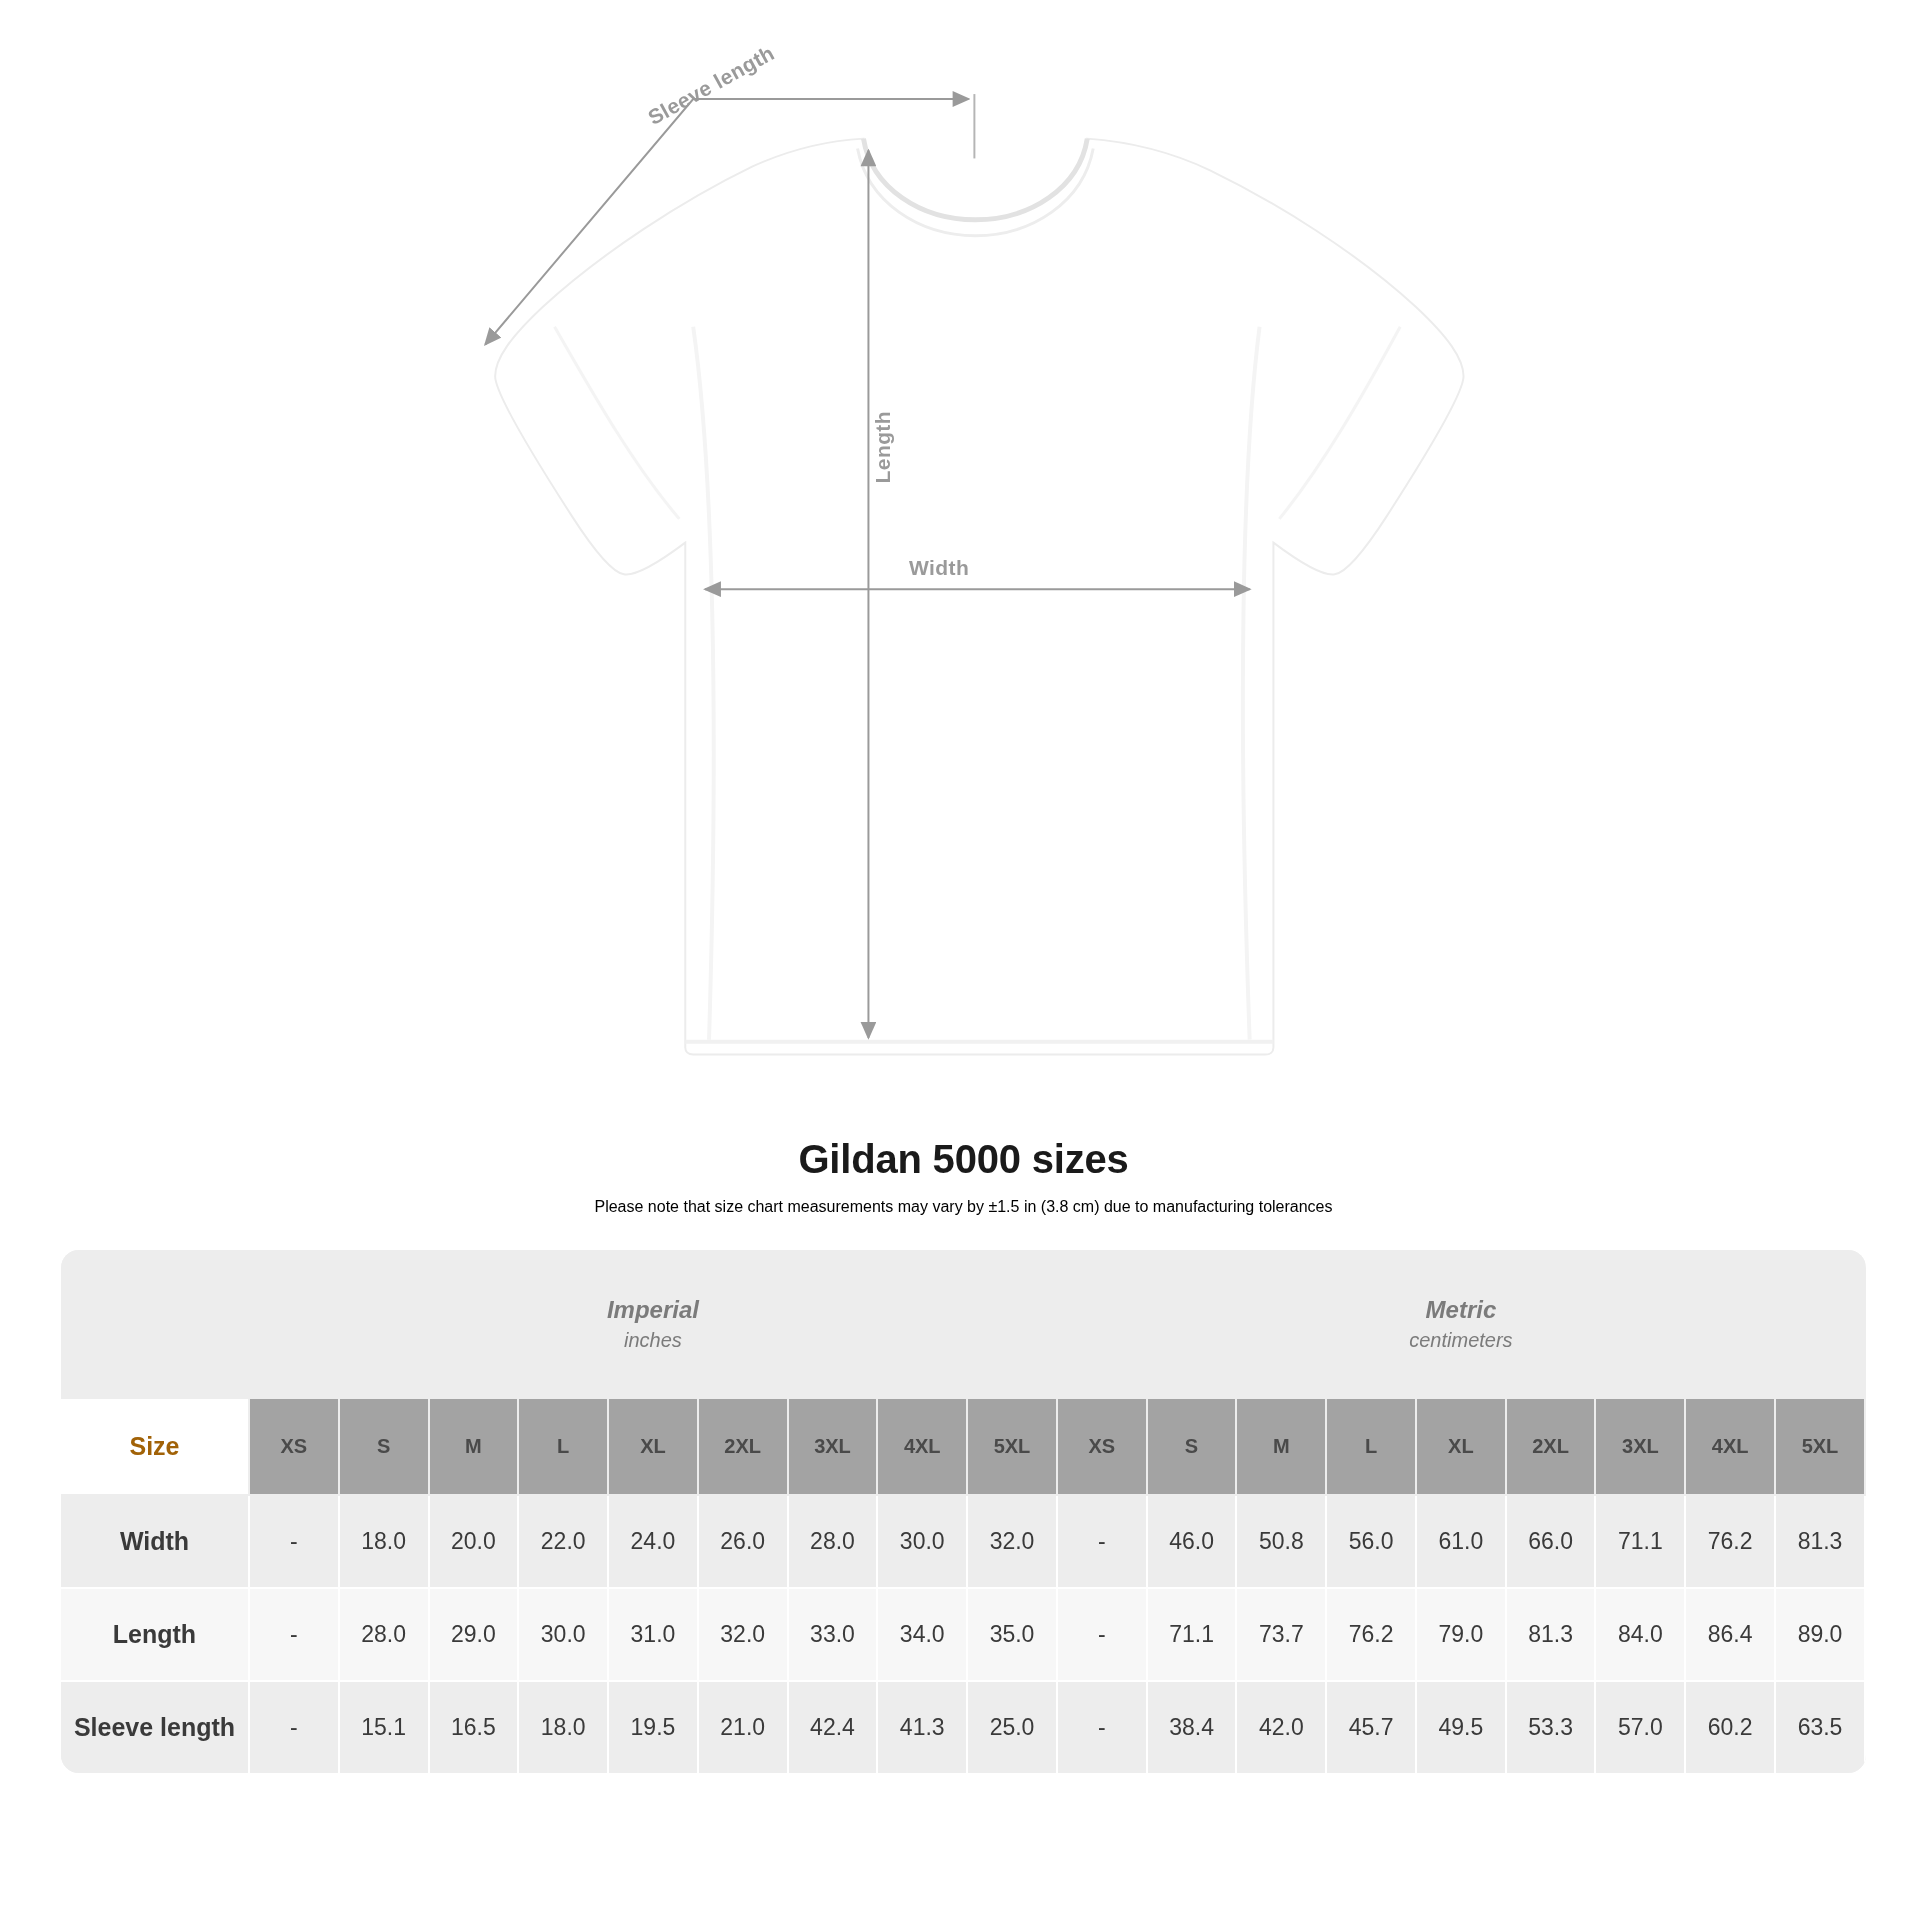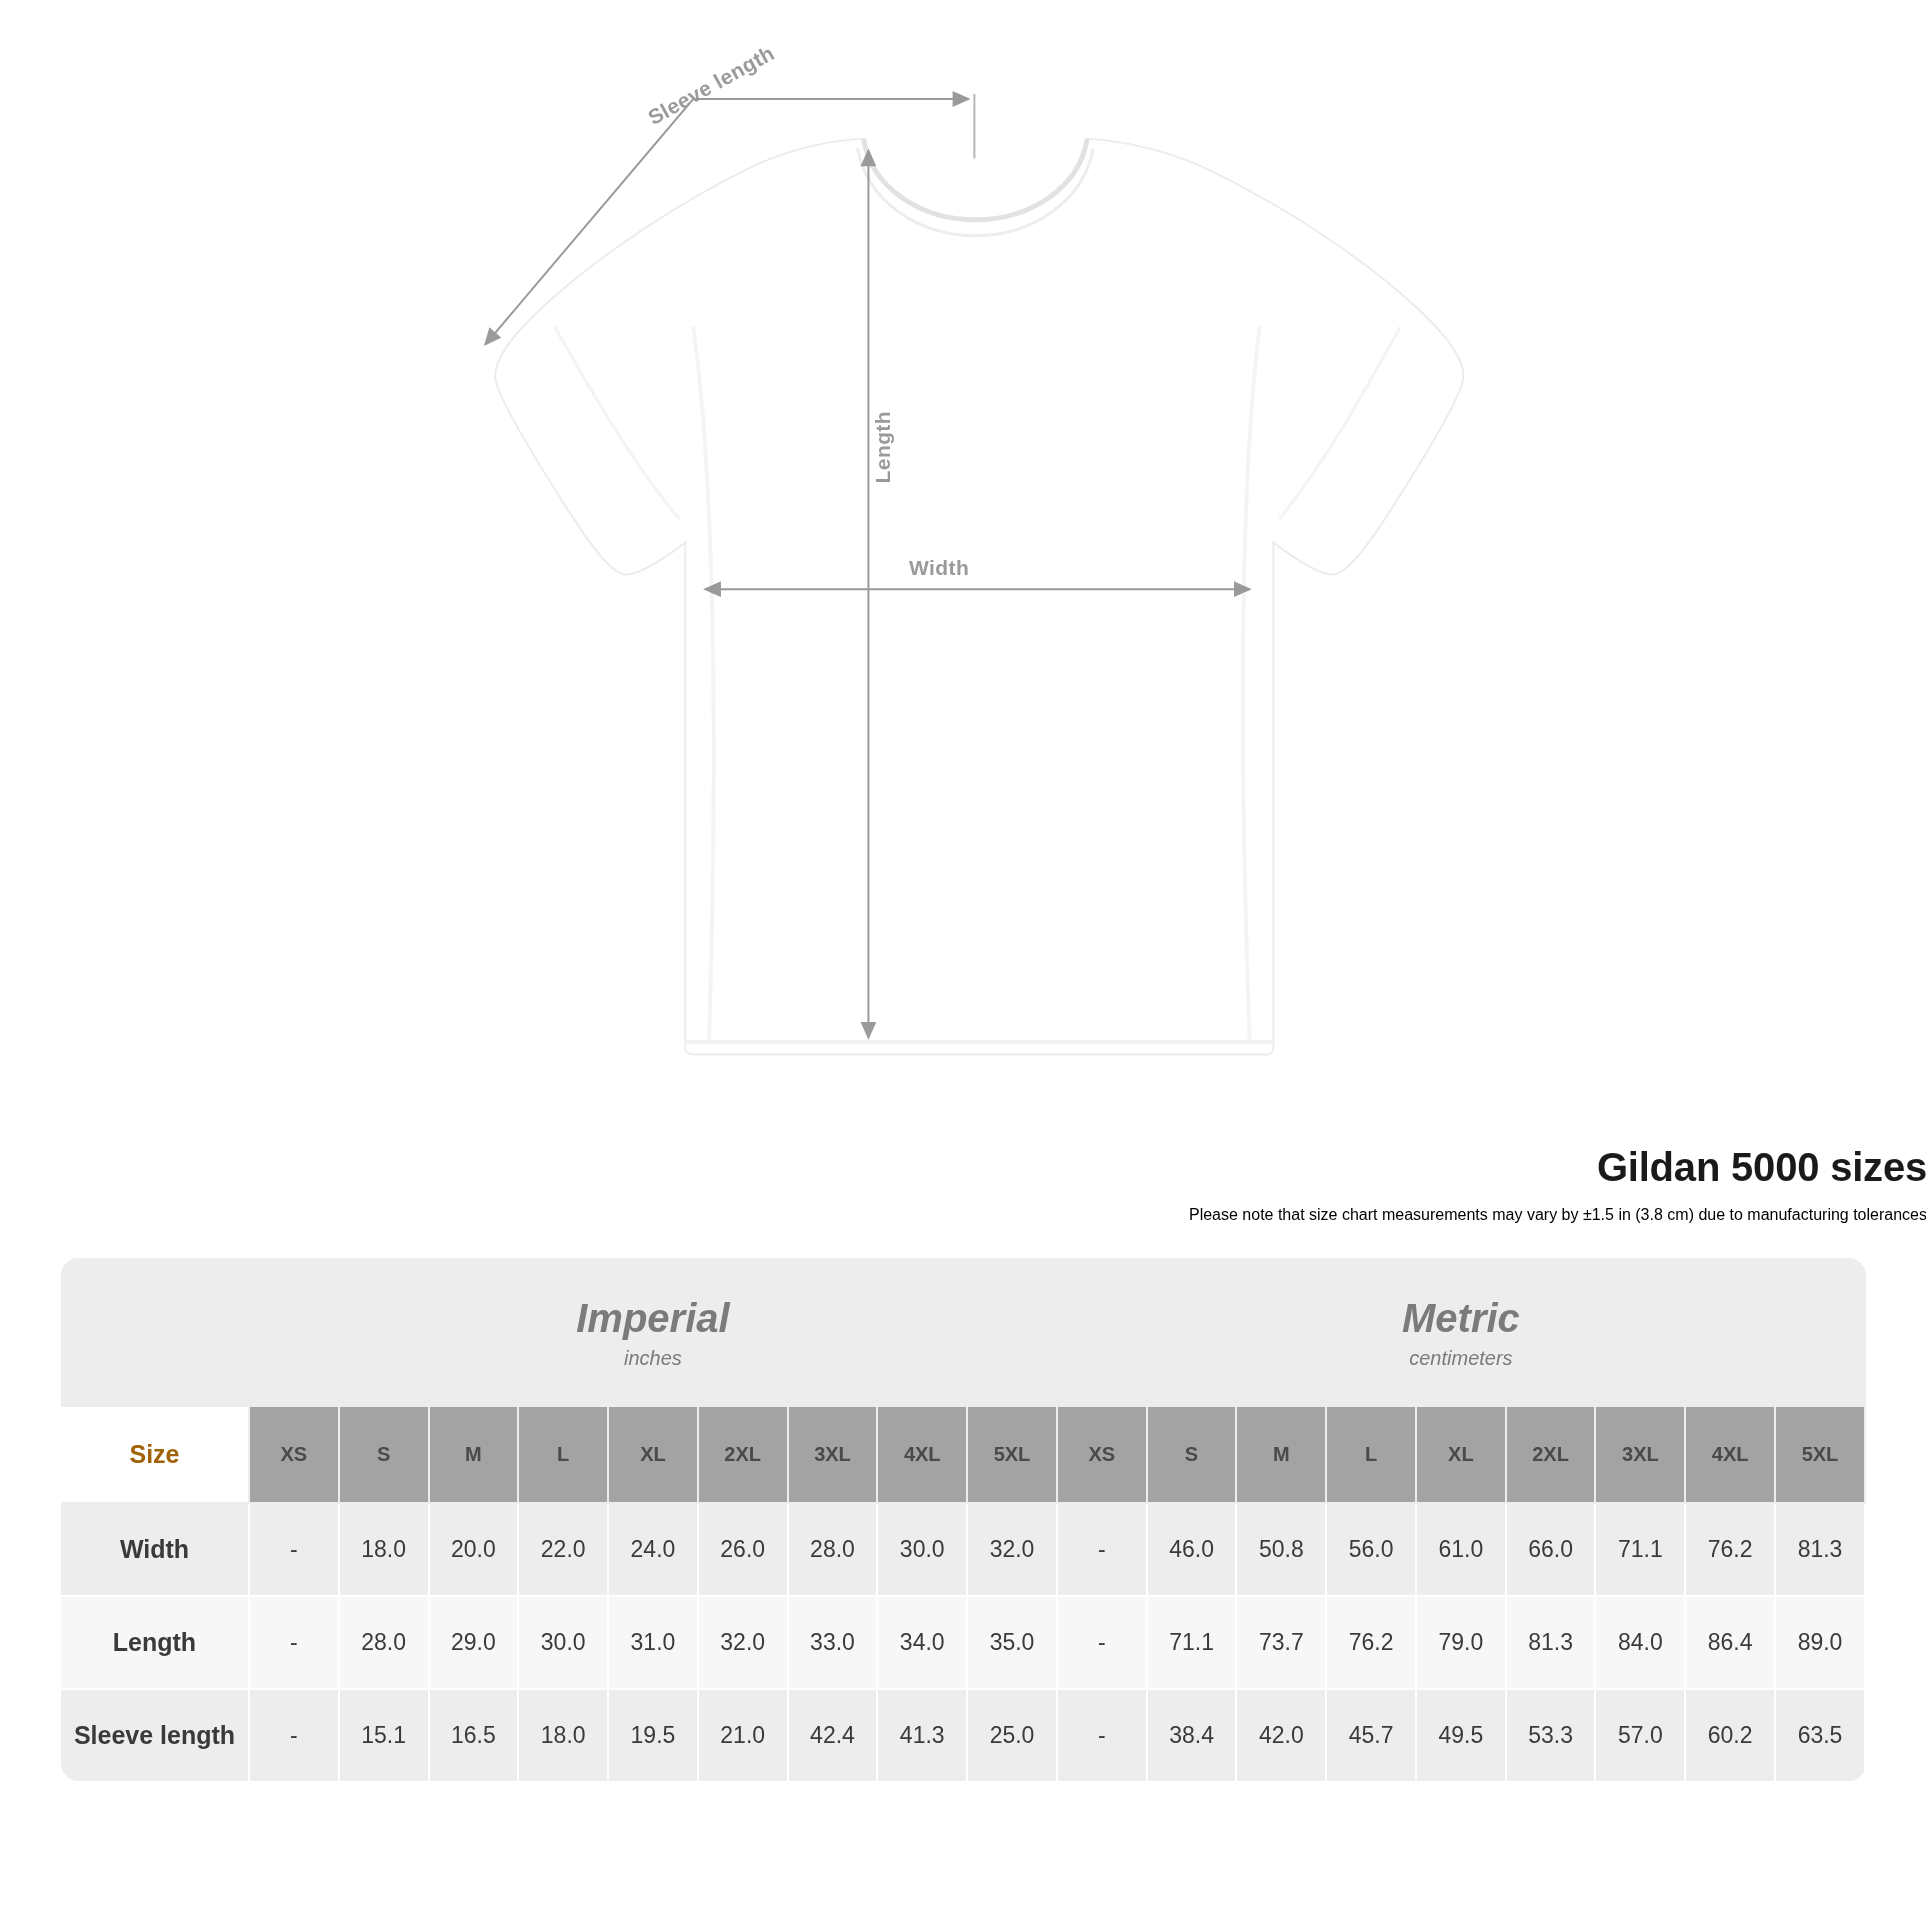--- a/index.html
+++ b/index.html
@@ -52,22 +52,22 @@
     text-orientation: mixed;
     transform: rotate(180deg);
   }
   .dim-label.width {
     left: 909px;
     top: 556px;
   }
 
   
   .title-block {
-    text-align: right;
-    margin-top: 36px;
+    text-align: center;
+    margin-top: 28px;
   }
   .chart-title {
     font-size: 40px;
     font-weight: bold;
     color: #1a1a1a;
     margin: 0 0 16px 0;
     letter-spacing: -0.2px;
   }
   .chart-note {
     font-size: 16px;
@@ -95,21 +95,21 @@
     padding: 0;
     height: 87px;
     vertical-align: middle;
   }
   .unit-head {
     background: #ededed;
     height: 149px !important;
     border: none;
   }
   .unit-head .unit-name {
-    font-size: 40px;
+    font-size: 24px;
     font-weight: bold;
     font-style: italic;
     color: #7b7b7b;
     line-height: 1.25;
   }
   .unit-head .unit-sub {
     font-size: 20px;
     font-style: italic;
     color: #7b7b7b;
     line-height: 1.5;

